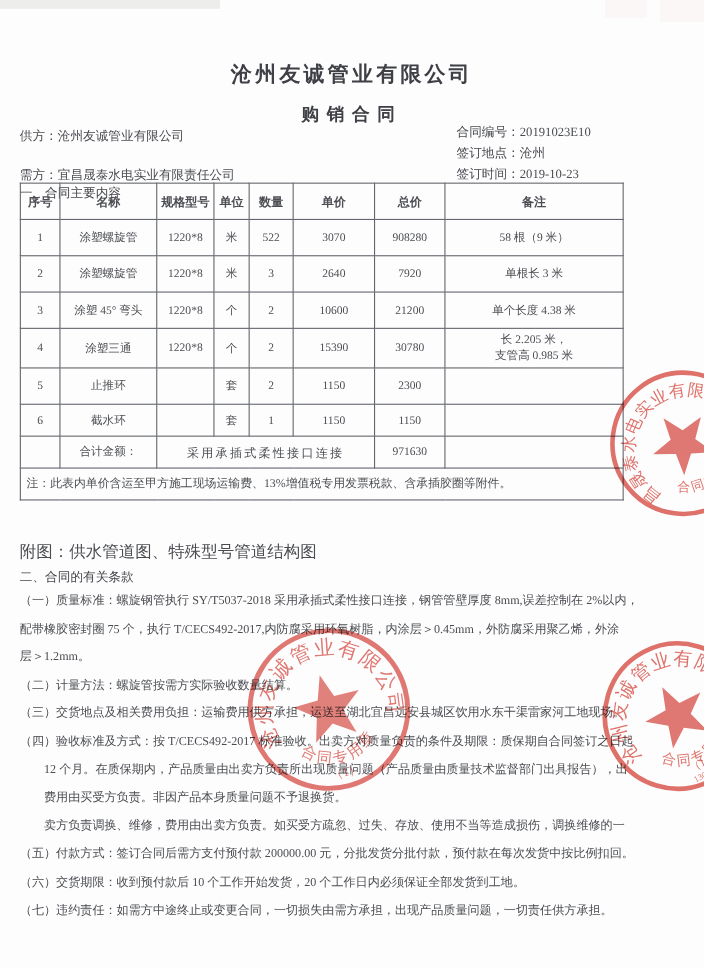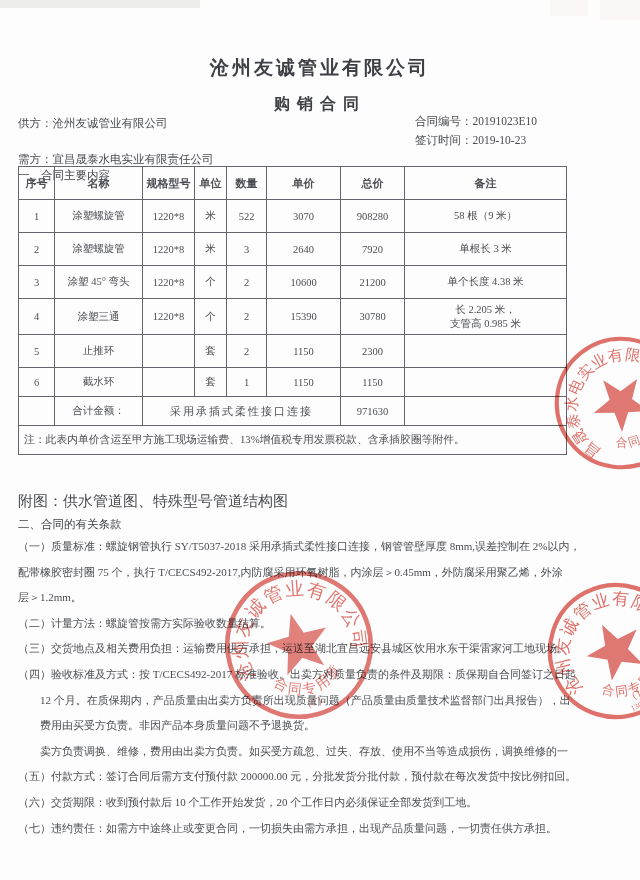--- a/index.html
+++ b/index.html
@@ -56,20 +56,21 @@
   <div class="artifact w" style="left:550px;top:0;width:38px;height:16px;"></div>
   <div class="artifact w" style="left:600px;top:0;width:40px;height:20px;"></div>
 
   <div class="title-company">沧州友诚管业有限公司</div>
   <div class="title-doc">购销合同</div>
 
   <div class="meta" style="left:18px; top:116px;">供方：沧州友诚管业有限公司</div>
   <div class="meta" style="left:18px; top:152px;">需方：宜昌晟泰水电实业有限责任公司</div>
   <div class="meta meta-right" style="left:415px; top:112px;">
     <div>合同编号：20191023E10</div>
+    <div>签订地点：沧州</div>
     <div>签订时间：2019-10-23</div>
   </div>
 
   <div class="sec-heading" style="left:18px; top:168px;">一、合同主要内容</div>
 
   <table class="items">
     <colgroup>
       <col style="width:36px">
         <col style="width:88px">
         <col style="width:52px">

